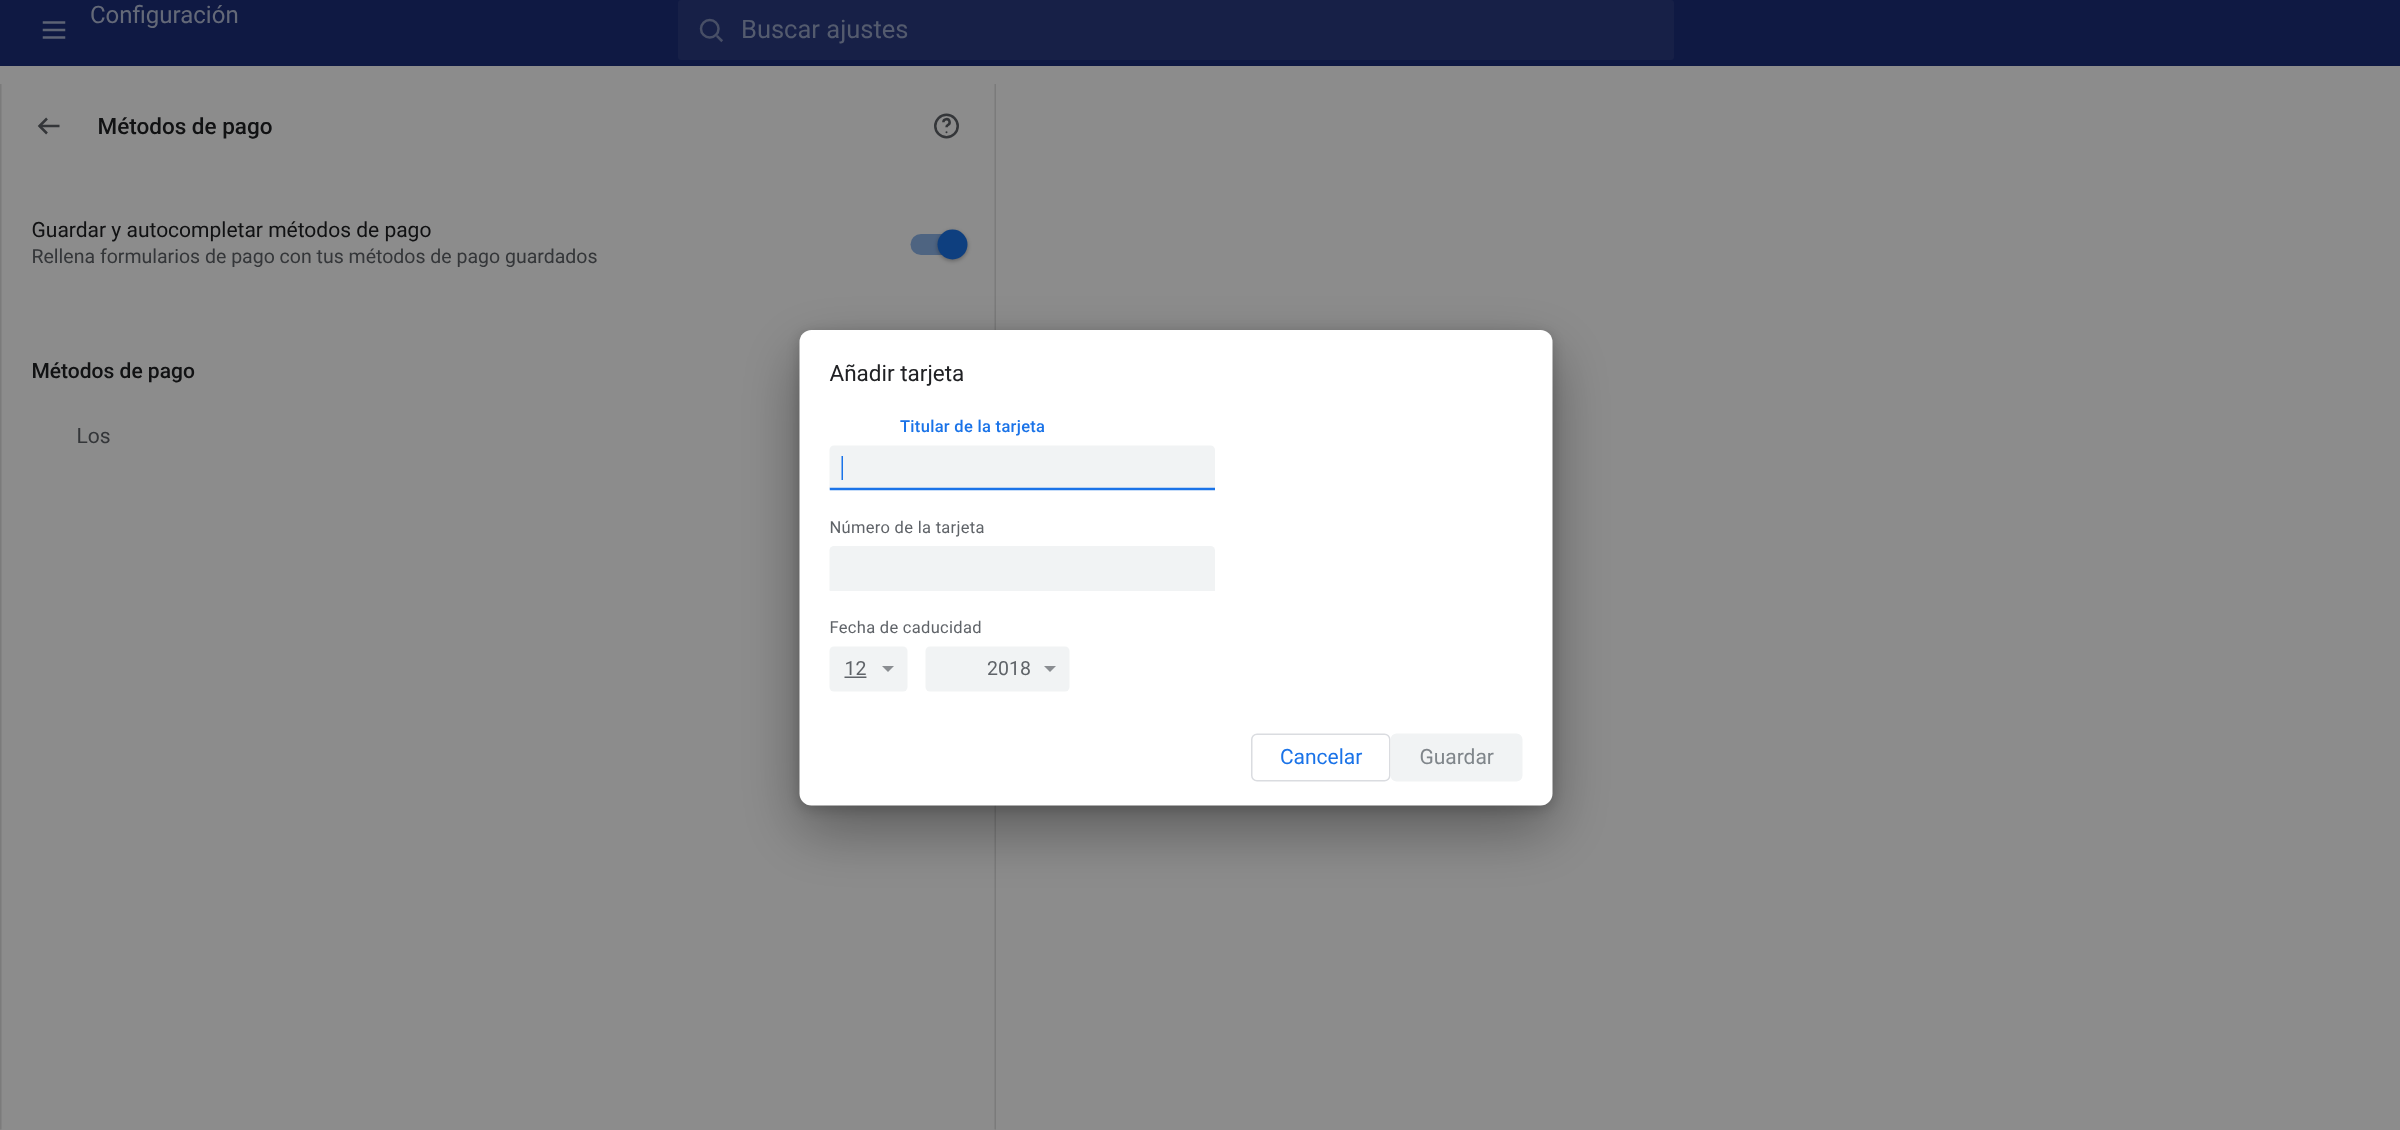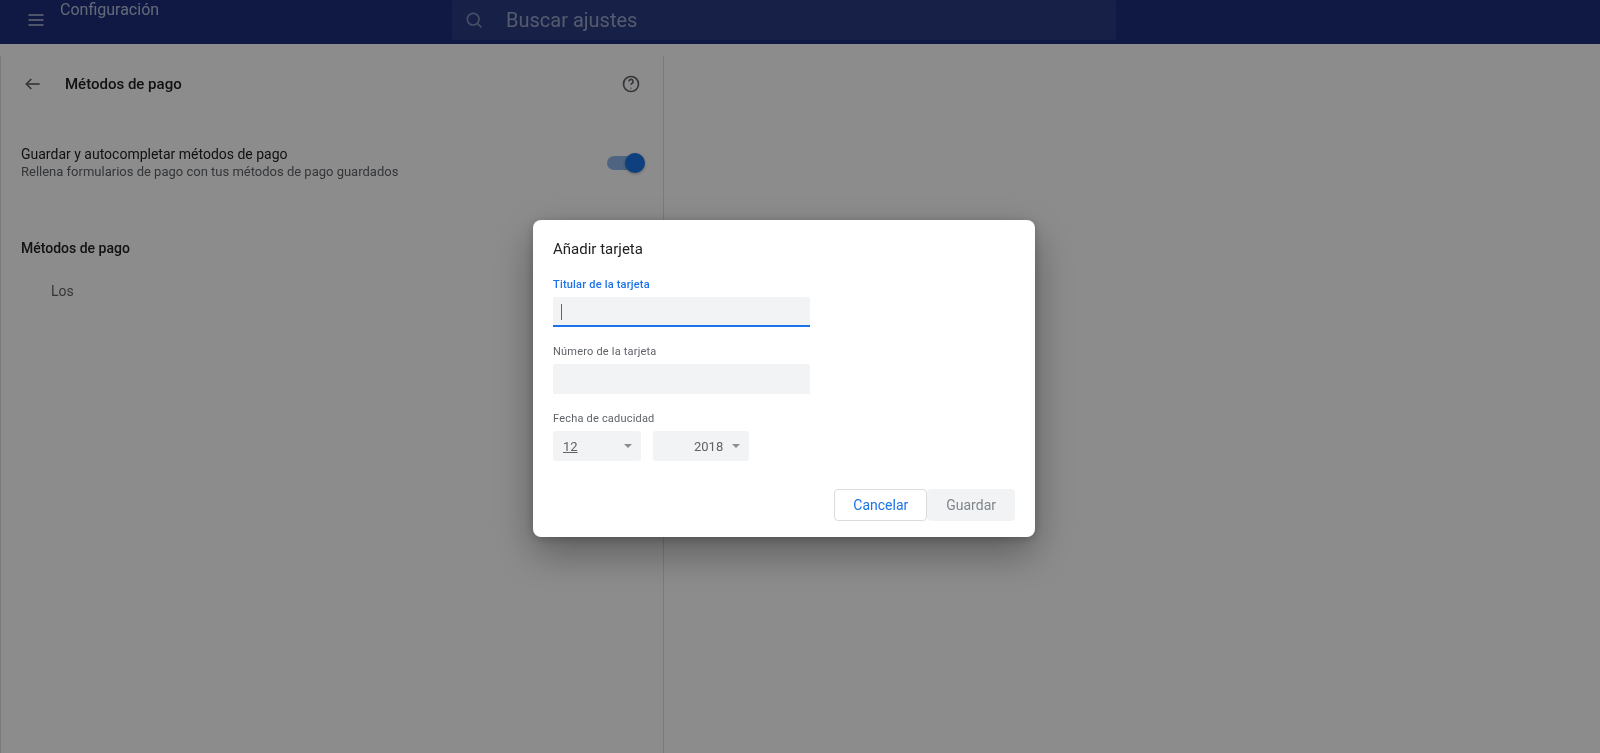--- a/index.html
+++ b/index.html
@@ -38,22 +38,22 @@
     align-items: center;
     padding: 0 12px;
   }
   .search-wrap svg { flex: 0 0 auto; opacity: .7; }
   .search-input {
     flex: 1;
     background: transparent;
     border: none;
     outline: none;
     color: #f9a8d4;
-    font-size: 20px;
-    margin-left: 22px;
+    font-size: 17px;
+    margin-left: 10px;
   }
   .search-input::placeholder { color: #9aa6c9; }
 
   
   .page {
     position: absolute;
     top: 56px;
     left: 0;
     right: 0;
     bottom: 0;
@@ -169,21 +169,21 @@
     color: #202124;
     font-weight: 400;
     margin-bottom: 20px;
   }
   .field-label {
     font-size: 11px;
     letter-spacing: .2px;
     color: #5f6368;
     margin-bottom: 6px;
   }
-  .field-label.focused { color: #1a73e8; font-weight: 500; }
+  .field-label.focused { color: #1a73e8; font-weight: 500; margin-left: 47px; }
   .text-input {
     width: 257px;
     height: 30px;
     background: #f1f3f4;
     border: none;
     border-bottom: 1px solid #f1f3f4;
     border-radius: 3px 3px 0 0;
     padding: 0 8px;
     font-size: 14px;
     outline: none;
@@ -207,21 +207,21 @@
     background: #f1f3f4;
     border-radius: 3px;
     display: flex;
     align-items: center;
     justify-content: space-between;
     padding: 0 8px 0 10px;
     font-size: 13px;
     color: #5f6368;
     cursor: pointer;
   }
-  .select.month { width: 88px; text-decoration: underline; }
+  .select.month { width: 52px; text-decoration: underline; }
   .select.year  { width: 96px; padding-left: 41px; }
   .select svg { opacity: .7; }
 
   .dialog-actions {
     display: flex;
     justify-content: flex-end;
     gap: 0;
     margin-top: 28px;
   }
   .btn {

